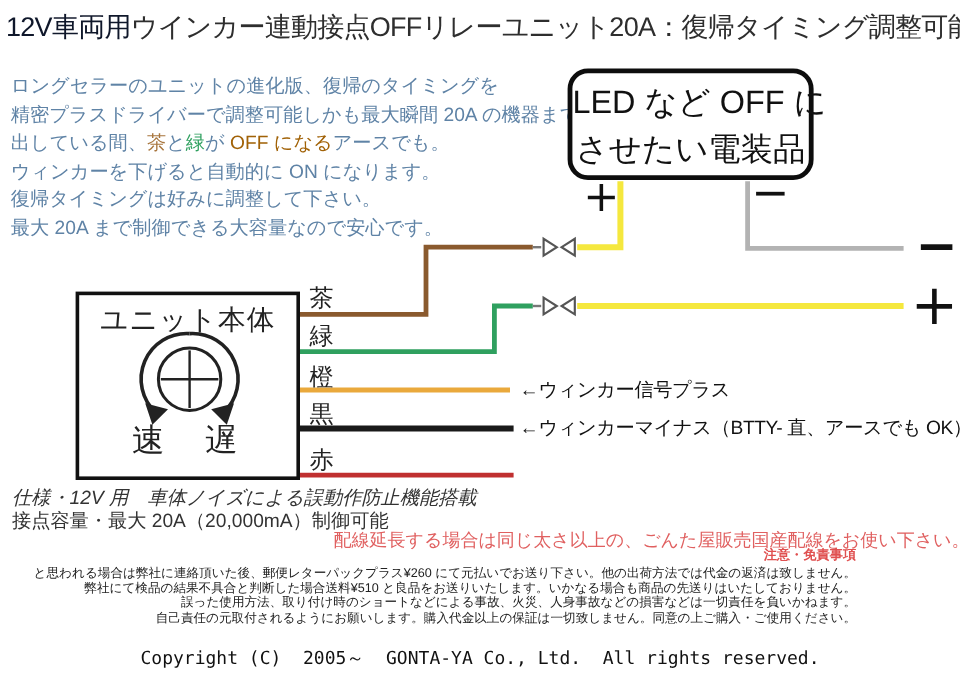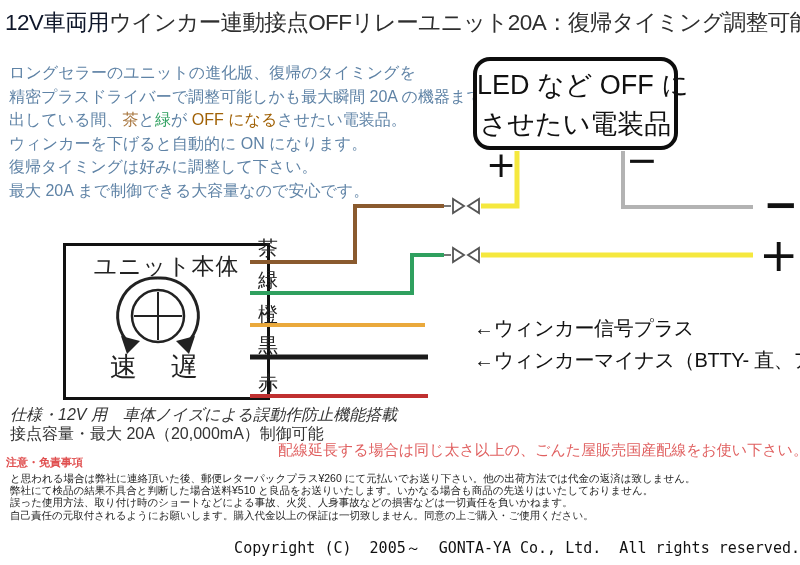--- a/index.html
+++ b/index.html
@@ -17,21 +17,21 @@
   .c-brown  { color:#a8763e; }
   .c-green  { color:#2fa05f; }
   .c-red    { color:#a16207; }
   .c-black  { color:#1f1f1f; }
 
   .led-box { position:absolute; left:473px; top:57px; width:205px; height:93px;
              border:4px solid #0d0d0d; border-radius:17px; background:#fff;
              text-align:center; font-size:27px; line-height:39px; padding-top:5px;
              color:#111; z-index:1; white-space:nowrap; }
 
-  .unit-box { position:absolute; left:63px; top:243px; width:207px; height:157px;
+  .unit-box { position:absolute; left:63px; top:243px; width:187px; height:157px;
               border:3px solid #111; background:#fff; z-index:1; }
   .unit-title { text-align:center; font-size:23px; color:#222; padding-top:5px; letter-spacing:1px; }
   .dial-label { position:absolute; font-size:27px; color:#222; z-index:3; }
   .dial-fast { left:110px; top:349px; }
   .dial-slow { left:171px; top:349px; }
 
   svg.wiring { position:absolute; left:0; top:0; z-index:2; pointer-events:none; }
 
   .lbl { position:absolute; z-index:3; white-space:nowrap; }
   .term { color:#111; line-height:1; font-family:"DejaVu Sans",sans-serif; }
@@ -40,52 +40,52 @@
   .right-minus { left:763px; top:184px; font-size:42px; font-weight:bold; }
   .right-plus  { left:759px; top:231px; font-size:47px; }
 
   .wcolor { font-size:20px; color:#222; }
   .w-brown  { left:258px; top:235px; }
   .w-green  { left:258px; top:267px; }
   .w-orange { left:258px; top:301px; }
   .w-black  { left:258px; top:332px; }
   .w-red    { left:258px; top:370px; }
 
-  .wnote { font-size:20px; color:#111; letter-spacing:-0.3px;margin-left:41px; }
+  .wnote { font-size:16px; color:#111; letter-spacing:-0.3px; }
   .n-orange { left:433px; top:315px; }
   .n-black  { left:433px; top:347px; }
   .n-red    { left:433px; top:386px; }
 
   .spec { position:absolute; left:10px; font-size:16px; color:#333; white-space:nowrap; z-index:3; }
   .spec1 { top:405px;font-style:italic; }
   .spec2 { top:424px; }
 
   .notice { position:absolute; left:278px; top:441px; font-size:15px; color:#e06060;
             white-space:nowrap; z-index:3; }
 
-  .disclaimer { position:absolute; left:6px; top:455px; z-index:3; }
+  .disclaimer { position:absolute; left:24px; top:455px; z-index:3;text-align:right; }
   .disc-head { font-size:11px; font-weight:bold; color:#e05050; margin-bottom:2px; }
   .disc-line { font-size:10.5px; color:#222; line-height:12.2px; white-space:nowrap;
                padding-left:4px; }
 
-  .copyright { position:absolute; left:0; top:539px; width:800px; text-align:right;
+  .copyright { position:absolute; left:0; top:539px; width:800px; text-align:center;
                font-family:"DejaVu Sans Mono","Liberation Mono",monospace;
                font-size:15px; color:#111; white-space:pre; z-index:3; }
 </style>
 </head>
 <body>
 
 <div class="page">
 
   <div class="title"><span class="hl">12V車両用</span><span>ウインカー連動接点OFFリレーユニット20A：復帰タイミング調整可能</span></div>
 
   <div class="intro">
     <div>ロングセラーのユニットの進化版、復帰のタイミングを</div>
     <div>精密プラスドライバーで調整可能しかも最大瞬間 20A の機器まで対応</div>
-    <div><span>出している間、</span><span class="c-brown">茶</span><span>と</span><span class="c-green">緑</span><span>が </span><span class="c-red">OFF になる</span><span>させたい電装品。</span></div>
+    <div><span>出している間、</span><span class="c-brown">茶</span><span>と</span><span class="c-green">緑</span><span>が </span><span class="c-red">OFF になる</span><span>アースでも。</span></div>
     <div>ウィンカーを下げると自動的に ON になります。</div>
     <div>復帰タイミングは好みに調整して下さい。</div>
     <div>最大 20A まで制御できる大容量なので安心です。</div>
   </div>
 
   <div class="led-box">
     <div>LED など OFF に</div>
     <div>させたい電装品</div>
   </div>
 

